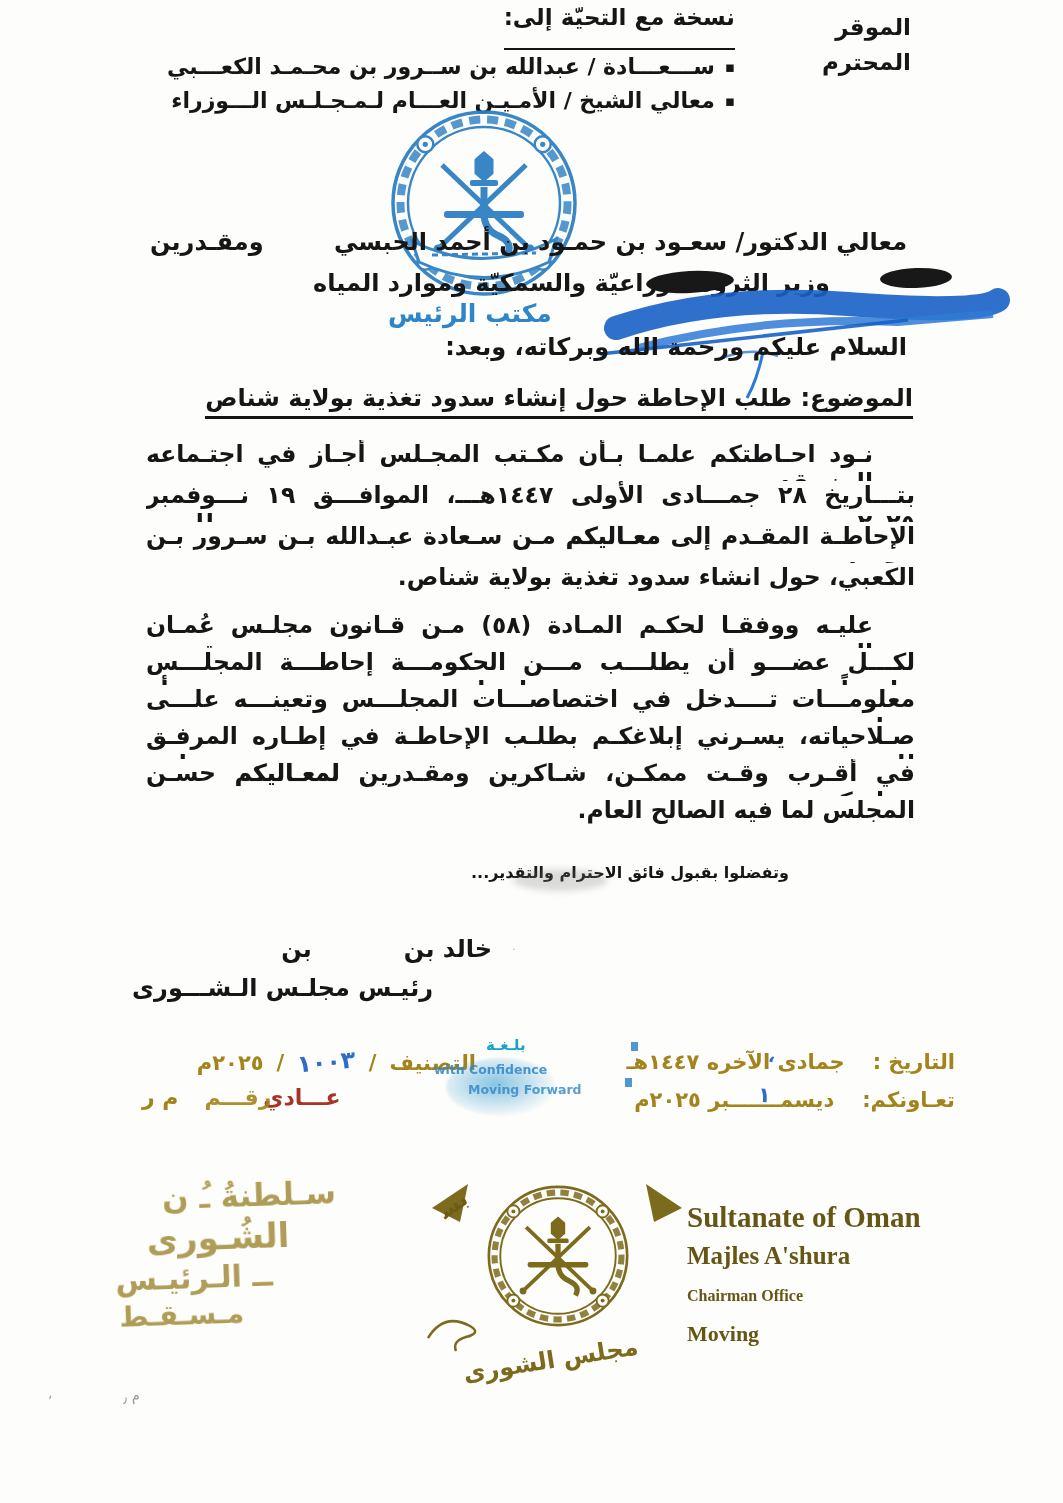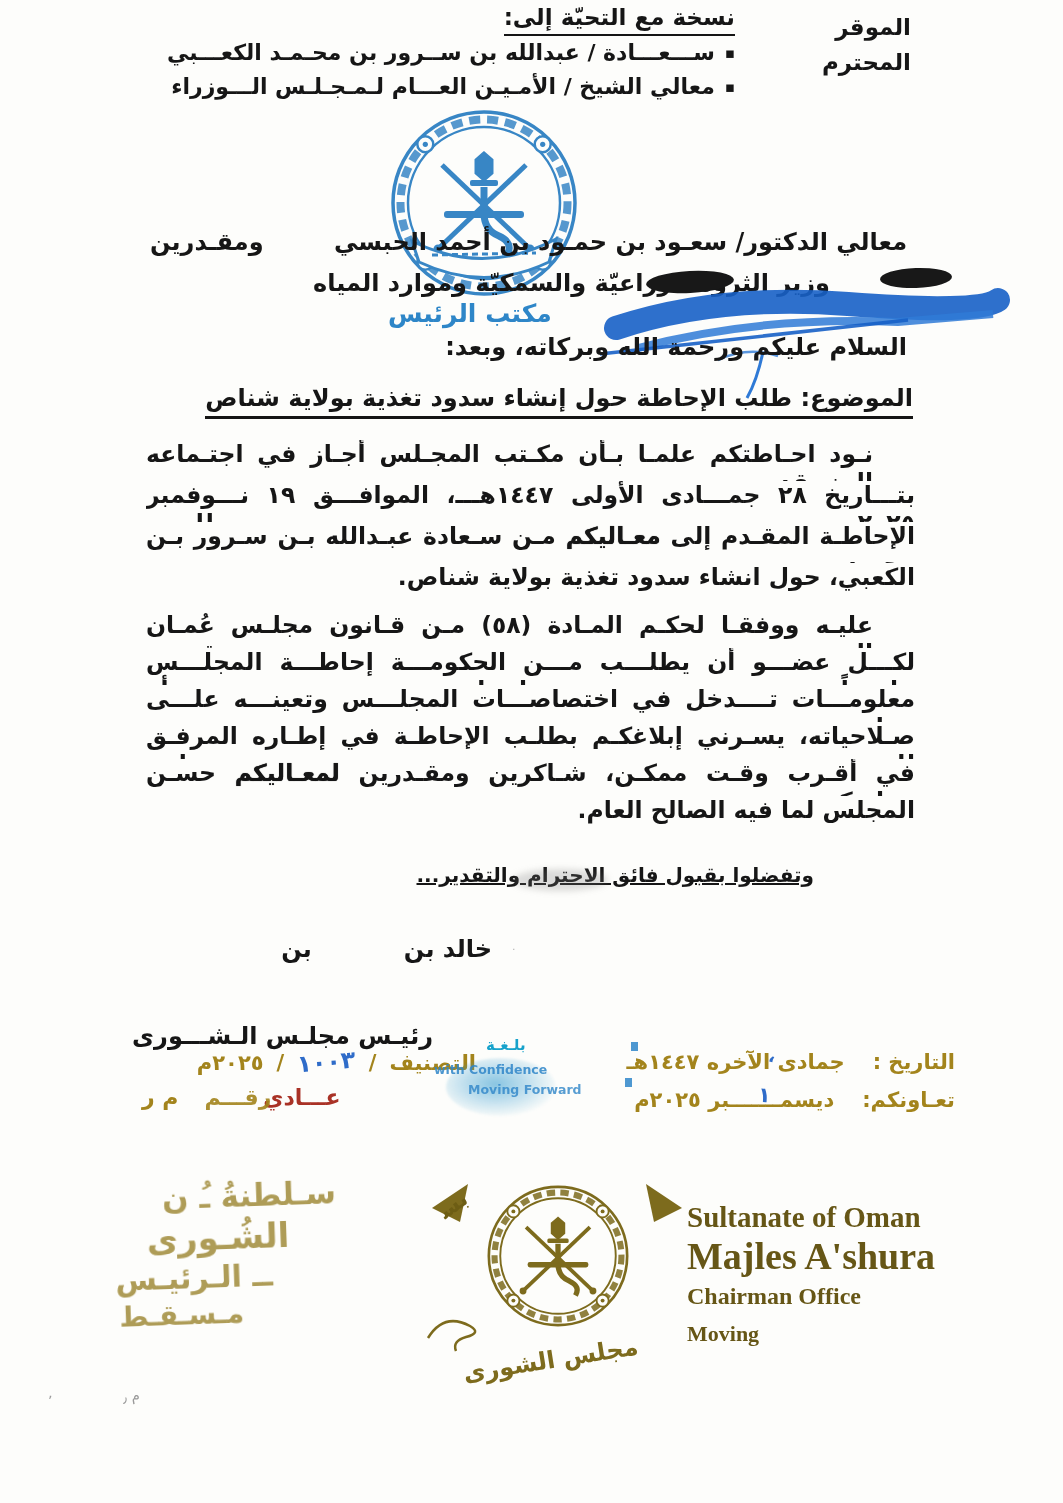--- a/index.html
+++ b/index.html
@@ -8,42 +8,42 @@
     background:#fdfdfb; overflow:hidden;
     font-family:"DejaVu Sans", sans-serif;
     direction:rtl; color:#161616;
   }
   .abs{position:absolute;}
   .b{font-weight:bold;}
   .xb{font-weight:bold; text-shadow:0 0 .7px currentColor;}
   
   .top-honorifics{top:10px; right:152px; text-align:right; font-size:23px; line-height:35px;}
   .cc-block{top:4px; right:328px; width:590px; text-align:right;}
-  .cc-title{font-size:23px; border-bottom:2.5px solid #151515; padding-bottom:4px; display:inline-block;}
+  .cc-title{font-size:23px; border-bottom:2.5px solid #151515; padding-bottom:18px; display:inline-block;}
   .cc-item{font-size:22px; line-height:33px; white-space:nowrap;}
   .bullet{font-size:15px; vertical-align:2px; margin-left:10px;}
   
   .stamp-blue{top:103px; left:381px; width:206px; height:200px; color:#2e80c3; opacity:.95;}
   .office-stamp-text{top:299px; left:388px; color:#2e86c8; font-size:25px; letter-spacing:1px;}
   
   .addr-line1{top:228px; right:156px; left:150px; display:flex; justify-content:space-between; font-size:24px;}
   .addr-line2{top:269px; right:233px; font-size:24px;}
   .greeting{top:333px; right:156px; font-size:24px;}
   .subject{top:384px; right:150px; font-size:24px; border-bottom:3px solid #151515; padding-bottom:4px;}
   
   .para{left:146px; right:148px; font-size:23.5px;}
   .p1{top:440px;} .p1 .pline{height:41px;}
   .p2{top:611px;} .p2 .pline{height:37px;}
   .pline{text-align:justify; text-align-last:justify; white-space:normal; overflow:hidden;}
   .pline.first{padding-right:42px;}
   .pline.last{text-align-last:right;}
-  .closing{top:863px; right:249px; font-size:20px;text-decoration:underline;}
+  .closing{top:863px; right:274px; font-size:16px;}
   
   .sig-name{top:935px; right:571px; width:215px; display:flex; gap:92px; font-size:24px;}
-  .sig-title{top:974px; right:630px; font-size:24px; letter-spacing:1px;margin-top:48px;}
+  .sig-title{top:974px; right:630px; font-size:24px; letter-spacing:1px;}
   
   .gold{color:#a3841c;}
   .date-row{right:108px; display:flex; gap:28px; font-size:21px; font-weight:bold;}
   .dr1{top:1050px;} .dr2{top:1088px;}
   .date-label{min-width:78px;}
   .hand-blue{color:#2f6cc9; font-family:"DejaVu Sans",sans-serif;}
   .blue-tick{top:1046px; right:288px; font-size:17px; transform:rotate(12deg);}
   .blue-one{top:1083px; right:292px; font-size:21px; transform:rotate(4deg);}
   .class-row1{top:1048px; left:136px; width:340px; display:flex; gap:13px; align-items:baseline; font-size:21px; font-weight:bold;}
   .class-num{font-size:24px; transform:rotate(-5deg); letter-spacing:2px;}
@@ -64,22 +64,22 @@
     font-weight:bold; filter:blur(.2px);}
   .ar-cal-stamp div{line-height:1.25;}
   .cal1{font-size:31px; letter-spacing:6px;}
   .cal2{font-size:34px; margin-right:48px;}
   .cal3{font-size:30px; margin-right:66px;}
   .cal4{font-size:28px; margin-right:96px; letter-spacing:4px;}
   .emblem-gold{top:1126px; left:424px; width:266px; height:262px; color:#7d6b1d;}
   .en-footer{top:1198px; right:70px; width:306px; text-align:left; color:#665616;
     font-family:"Liberation Serif", serif; font-weight:bold;}
   .en1{font-size:29px; line-height:38px;}
-  .en2{font-size:38px; line-height:40px;}
-  .en3{font-size:24px; line-height:40px;}
+  .en2{font-size:25px; line-height:40px;}
+  .en3{font-size:16px; line-height:40px;}
   .en4{font-size:22px; line-height:36px;}
   
   .sig-scribble{top:256px; left:598px; width:424px; height:146px;}
   .smudge{top:869px; right:455px; width:95px; height:22px; background:rgba(120,120,120,.25);
     border-radius:50%; filter:blur(3px);}
   .speck{color:#9a9a9a; font-size:14px;}
   .sp1{top:1388px; left:122px; transform:rotate(-10deg);}
   .sp2{top:1393px; left:48px;}
   .sp3{top:940px; left:512px; font-size:11px; color:#b5b5b5;}
 </style>

